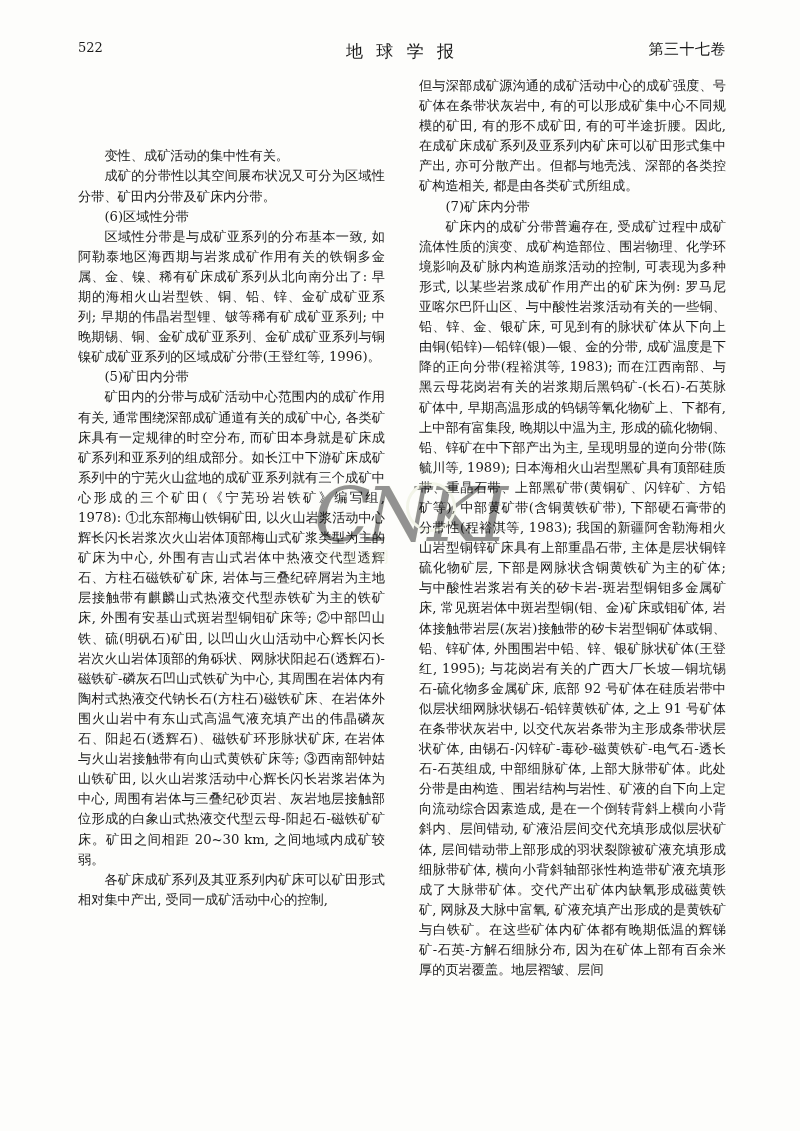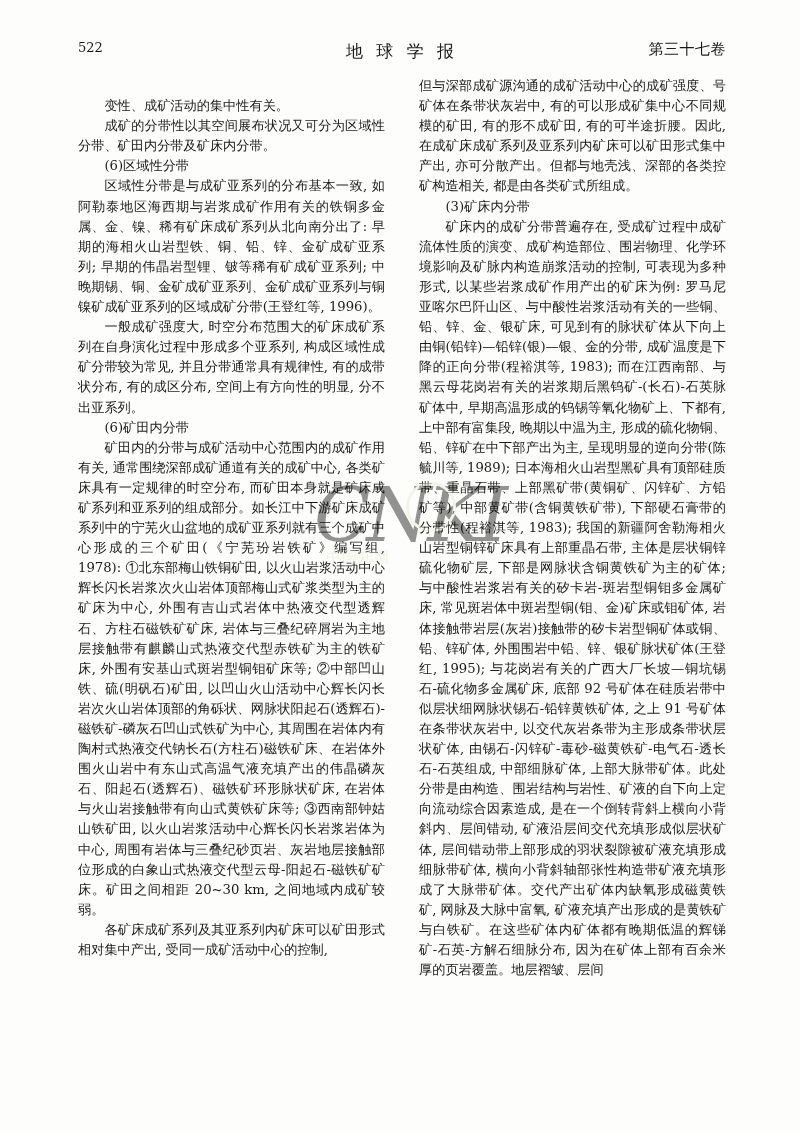--- a/index.html
+++ b/index.html
@@ -131,29 +131,28 @@
       <span class="rh-right">第三十七卷</span>
     </div>
 
     <div class="columns">
 
       <div class="col">
         <p class="ind">变性、成矿活动的集中性有关。</p>
         <p class="ind">成矿的分带性以其空间展布状况又可分为区域性分带、矿田内分带及矿床内分带。</p>
         <p class="ind">(6)区域性分带</p>
         <p class="ind">区域性分带是与成矿亚系列的分布基本一致, 如阿勒泰地区海西期与岩浆成矿作用有关的铁铜多金属、金、镍、稀有矿床成矿系列从北向南分出了: 早期的海相火山岩型铁、铜、铅、锌、金矿成矿亚系列; 早期的伟晶岩型锂、铍等稀有矿成矿亚系列; 中晚期锡、铜、金矿成矿亚系列、金矿成矿亚系列与铜镍矿成矿亚系列的区域成矿分带(王登红等, 1996)。</p>
-        <p class="ind">一般成矿强度大, 时空分布范围大的矿床成矿系列在自身演化过程中形成多个亚系列, 构成区域性成矿分带较为常见, 并且分带通常具有规律性, 有的成带状分布, 有的成区分布, 空间上有方向性的明显, 分不出亚系列。</p>
-        <p class="ind">(6)矿田内分带</p>
+        <p class="ind">(5)矿田内分带</p>
         <p class="ind">矿田内的分带与成矿活动中心范围内的成矿作用有关, 通常围绕深部成矿通道有关的成矿中心, 各类矿床具有一定规律的时空分布, 而矿田本身就是矿床成矿系列和亚系列的组成部分。如长江中下游矿床成矿系列中的宁芜火山盆地的成矿亚系列就有三个成矿中心形成的三个矿田(《宁芜玢岩铁矿》编写组, 1978): ①北东部梅山铁铜矿田, 以火山岩浆活动中心辉长闪长岩浆次火山岩体顶部梅山式矿浆类型为主的矿床为中心, 外围有吉山式岩体中热液交代型透辉石、方柱石磁铁矿矿床, 岩体与三叠纪碎屑岩为主地层接触带有麒麟山式热液交代型赤铁矿为主的铁矿床, 外围有安基山式斑岩型铜钼矿床等; ②中部凹山铁、硫(明矾石)矿田, 以凹山火山活动中心辉长闪长岩次火山岩体顶部的角砾状、网脉状阳起石(透辉石)-磁铁矿-磷灰石凹山式铁矿为中心, 其周围在岩体内有陶村式热液交代钠长石(方柱石)磁铁矿床、在岩体外围火山岩中有东山式高温气液充填产出的伟晶磷灰石、阳起石(透辉石)、磁铁矿环形脉状矿床, 在岩体与火山岩接触带有向山式黄铁矿床等; ③西南部钟姑山铁矿田, 以火山岩浆活动中心辉长闪长岩浆岩体为中心, 周围有岩体与三叠纪砂页岩、灰岩地层接触部位形成的白象山式热液交代型云母-阳起石-磁铁矿矿床。矿田之间相距 20~30 km, 之间地域内成矿较弱。</p>
         <p class="ind">各矿床成矿系列及其亚系列内矿床可以矿田形式相对集中产出, 受同一成矿活动中心的控制,</p>
       </div>
 
       <div class="col">
         <p>但与深部成矿源沟通的成矿活动中心的成矿强度、号矿体在条带状灰岩中, 有的可以形成矿集中心不同规模的矿田, 有的形不成矿田, 有的可半途折腰。因此, 在成矿床成矿系列及亚系列内矿床可以矿田形式集中产出, 亦可分散产出。但都与地壳浅、深部的各类控矿构造相关, 都是由各类矿式所组成。</p>
-        <p class="ind">(3)矿床内分带</p>
+        <p class="ind">(7)矿床内分带</p>
         <p class="ind">矿床内的成矿分带普遍存在, 受成矿过程中成矿流体性质的演变、成矿构造部位、围岩物理、化学环境影响及矿脉内构造崩浆活动的控制, 可表现为多种形式, 以某些岩浆成矿作用产出的矿床为例: 罗马尼亚喀尔巴阡山区、与中酸性岩浆活动有关的一些铜、铅、锌、金、银矿床, 可见到有的脉状矿体从下向上由铜(铅锌)—铅锌(银)—银、金的分带, 成矿温度是下降的正向分带(程裕淇等, 1983); 而在江西南部、与黑云母花岗岩有关的岩浆期后黑钨矿-(长石)-石英脉矿体中, 早期高温形成的钨锡等氧化物矿上、下都有, 上中部有富集段, 晚期以中温为主, 形成的硫化物铜、铅、锌矿在中下部产出为主, 呈现明显的逆向分带(陈毓川等, 1989); 日本海相火山岩型黑矿具有顶部硅质带、重晶石带、上部黑矿带(黄铜矿、闪锌矿、方铅矿等), 中部黄矿带(含铜黄铁矿带), 下部硬石膏带的分带性(程裕淇等, 1983); 我国的新疆阿舍勒海相火山岩型铜锌矿床具有上部重晶石带, 主体是层状铜锌硫化物矿层, 下部是网脉状含铜黄铁矿为主的矿体; 与中酸性岩浆岩有关的矽卡岩-斑岩型铜钼多金属矿床, 常见斑岩体中斑岩型铜(钼、金)矿床或钼矿体, 岩体接触带岩层(灰岩)接触带的矽卡岩型铜矿体或铜、铅、锌矿体, 外围围岩中铅、锌、银矿脉状矿体(王登红, 1995); 与花岗岩有关的广西大厂长坡—铜坑锡石-硫化物多金属矿床, 底部 92 号矿体在硅质岩带中似层状细网脉状锡石-铅锌黄铁矿体, 之上 91 号矿体在条带状灰岩中, 以交代灰岩条带为主形成条带状层状矿体, 由锡石-闪锌矿-毒砂-磁黄铁矿-电气石-透长石-石英组成, 中部细脉矿体, 上部大脉带矿体。此处分带是由构造、围岩结构与岩性、矿液的自下向上定向流动综合因素造成, 是在一个倒转背斜上横向小背斜内、层间错动, 矿液沿层间交代充填形成似层状矿体, 层间错动带上部形成的羽状裂隙被矿液充填形成细脉带矿体, 横向小背斜轴部张性构造带矿液充填形成了大脉带矿体。交代产出矿体内缺氧形成磁黄铁矿, 网脉及大脉中富氧, 矿液充填产出形成的是黄铁矿与白铁矿。在这些矿体内矿体都有晚期低温的辉锑矿-石英-方解石细脉分布, 因为在矿体上部有百余米厚的页岩覆盖。地层褶皱、层间</p>
       </div>
 
     </div>
 
     <div class="watermark">
       <span class="wm-text">CNKI</span>
       <span class="wm-circle"></span>
       <span class="wm-sub">中国知网</span>
     </div>

